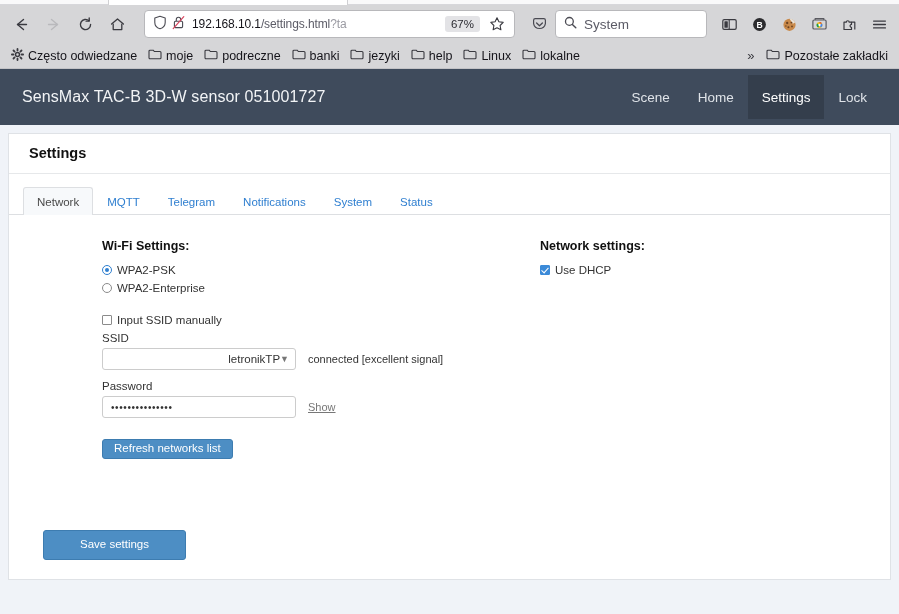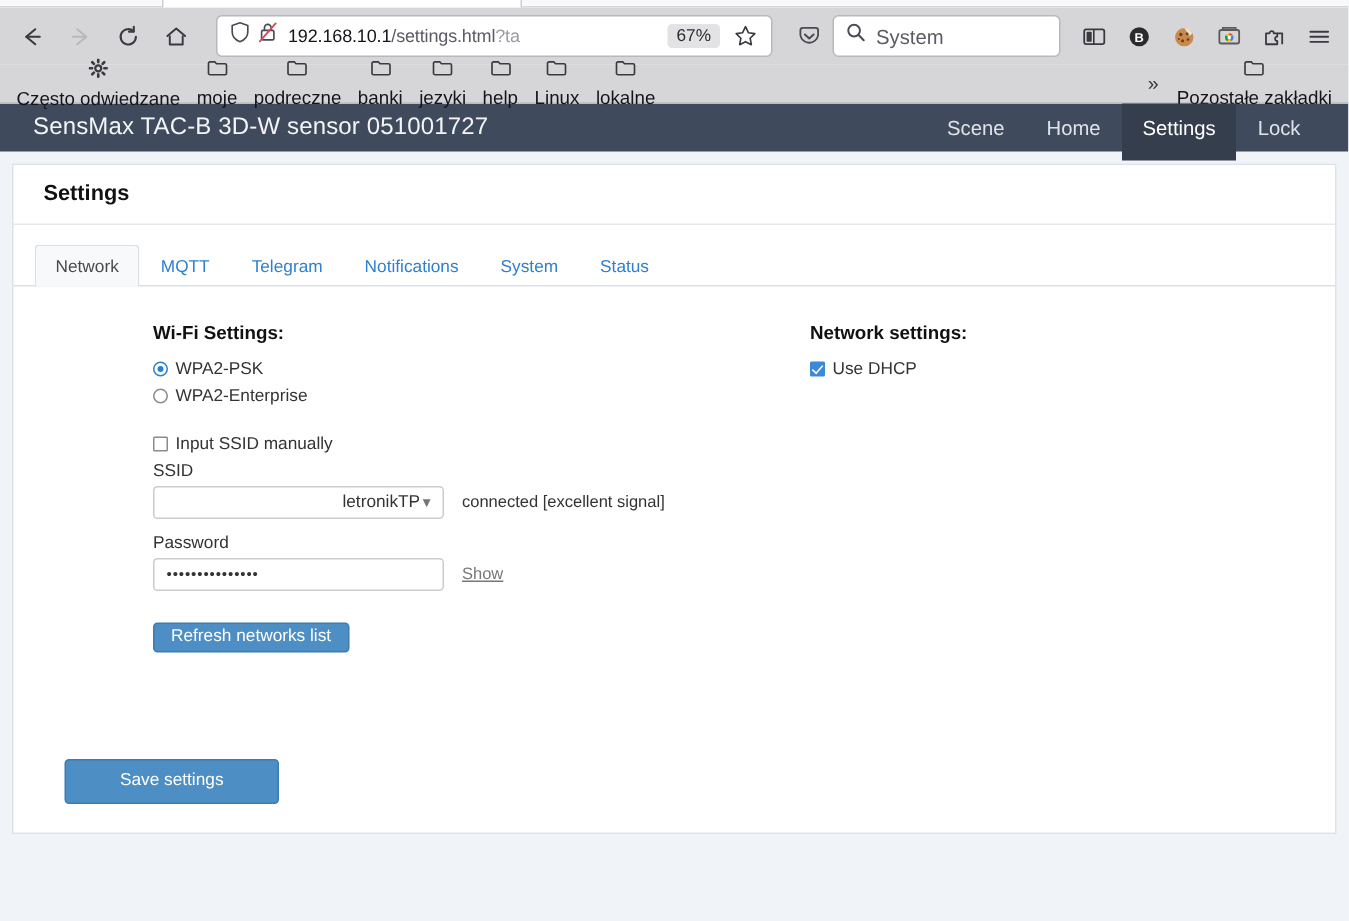--- a/index.html
+++ b/index.html
@@ -113,35 +113,34 @@
     padding: 0 6px;
     font-size: 12.5px;
     color: #15141a;
     gap: 1px;
     border-bottom: 1px solid #c3c3c6;
   }
   .bm {
     display: flex; align-items: center; gap: 4px;
     padding: 2px 5px; border-radius: 3px;
     white-space: nowrap;
-    flex-direction: column;
   }
   .bm-spacer { flex: 1 1 auto; }
   .chev { padding: 2px 6px; font-size: 13px; color: #3a3a40; }
 
   
   #page {
     height: calc(614px - 5px - 38px - 27px);
     background: #f0f3f8;
     overflow: hidden;
   }
 
   #app-header {
     background: #3f4b5c;
-    height: 32px;
+    height: 56px;
     display: flex;
     align-items: center;
     padding: 0 18px 0 22px;
   }
   #app-title {
     color: #f2f4f6;
     font-size: 16px;
     letter-spacing: 0.1px;
   }
   #app-nav {

